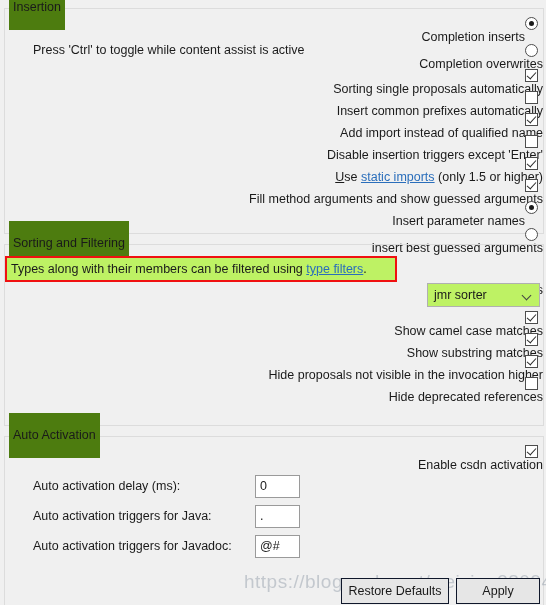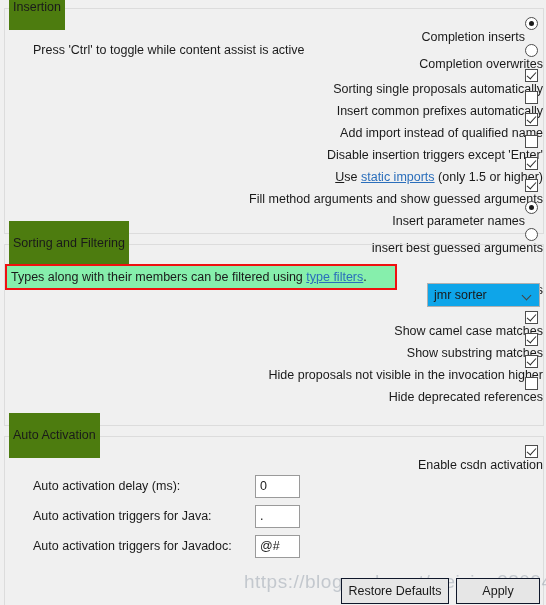--- a/index.html
+++ b/index.html
@@ -137,38 +137,37 @@
 
   
   .redbox {
     position: absolute;
     left: 5px;
     top: 256px;
     width: 392px;
     height: 26px;
     box-sizing: border-box;
     border: 2px solid #f01010;
-    background: #86efac;
+    background: #bef264;
     display: flex;
     align-items: center;
     padding-left: 4px;
     white-space: nowrap;
-    margin-top: 8px;
   }
 
   
   .combo {
     position: absolute;
     left: 427px;
     top: 283px;
     width: 113px;
     height: 24px;
     box-sizing: border-box;
     border: 1px solid #b0b0b0;
-    background: #0ea5e9;
+    background: #bef264;
     display: flex;
     align-items: center;
     padding: 0 6px;
     justify-content: space-between;
   }
   .combo .val { line-height: 14px; }
   .chev {
     width: 11px;
     height: 11px;
     position: relative;

